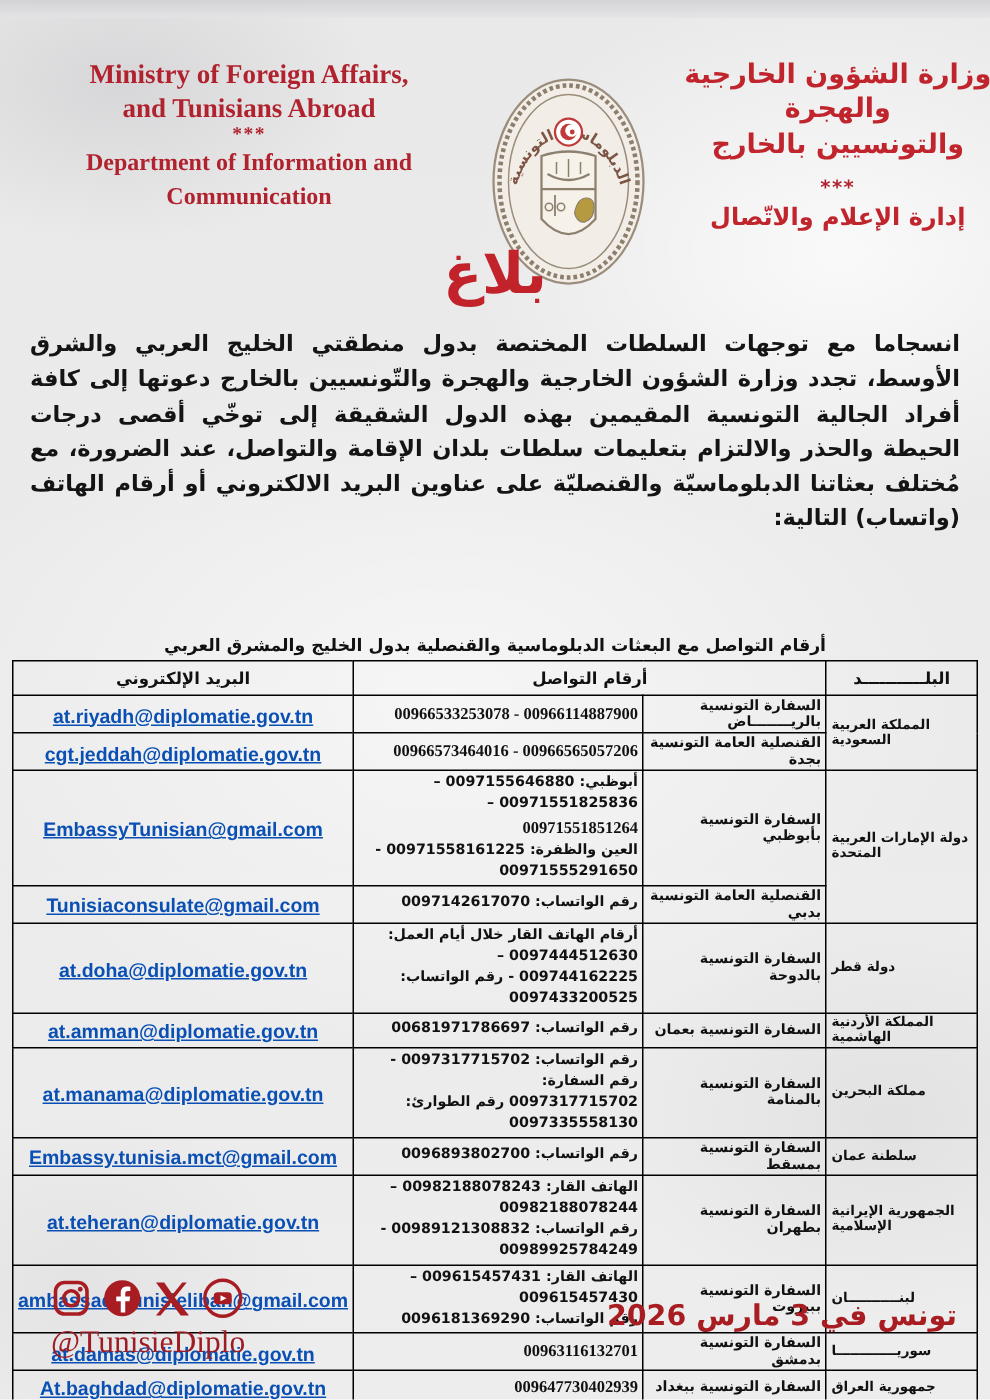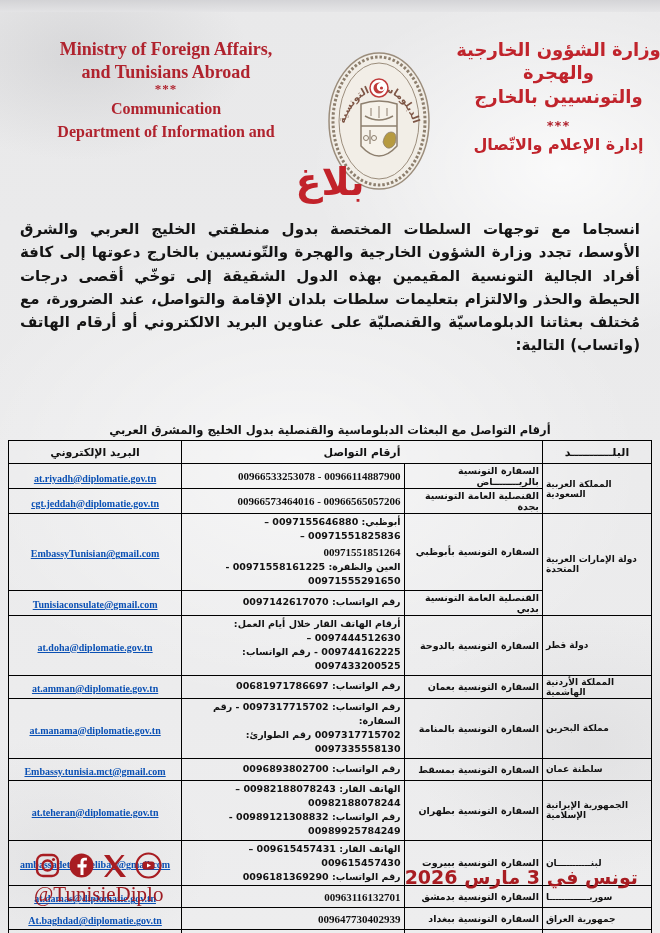--- a/index.html
+++ b/index.html
@@ -38,42 +38,42 @@
     font-size:11.5px;font-weight:bold;color:#111;}
   table.contacts{position:absolute;top:440px;left:8px;width:644px;border-collapse:collapse;direction:rtl;}
   table.contacts td,table.contacts th{border:1px solid #000000;padding:1px 3px;vertical-align:middle;}
   th.h{font-size:11px;font-weight:bold;color:#111;height:20px;}
   td.country{width:104px;text-align:left;font-size:9px;font-weight:bold;color:#111;}
   td.mission{width:135px;text-align:right;font-size:9.5px;font-weight:bold;color:#111;}
   td.phones{width:222px;font-size:10px;font-weight:bold;color:#111;}
   td.phones div{text-align:right;line-height:1.5;font-family:"Liberation Serif","DejaVu Serif",serif;font-size:11px;}
   td.phones div[dir="rtl"]{font-family:"DejaVu Sans",sans-serif;font-size:9.5px;}
   td.email{width:167px;text-align:center;}
-  td.email a{color:#0a50b4;text-decoration:underline;font-size:10px;
-    font-family:Liberation Serif, serif;font-weight:bold;}
+  td.email a{color:#0a50b4;text-decoration:underline;font-size:13px;
+    font-family:Liberation Sans, sans-serif;font-weight:bold;}
   
   .footer{position:absolute;top:852px;left:0;width:660px;display:flex;justify-content:space-between;align-items:flex-start;}
   .social{margin-left:34px;}
   .icon-row{display:flex;gap:7px;align-items:center;}
   .handle{font-family:"Liberation Serif","DejaVu Serif",serif;font-size:21px;color:#9e1c23;margin-top:3px;}
   .date{margin-right:22px;direction:rtl;font-size:19px;font-weight:bold;color:#a81d22;margin-top:14px;}
   svg text{font-family:"DejaVu Sans",sans-serif;}
 </style>
 </head>
 <body>
 
 <div class="top-band"></div>
 
 <div class="header">
   <div class="hdr-en">
     <div class="l">Ministry of Foreign Affairs,</div>
     <div class="l">and Tunisians Abroad</div>
     <div class="stars">***</div>
+    <div class="dept">Department of Information and</div>
     <div class="dept">Communication</div>
-    <div class="dept">Department of Information and</div>
   </div>
 
   <div class="seal">
     <svg width="104" height="142" viewBox="0 0 104 142">
       <ellipse cx="52" cy="71" rx="50" ry="68" fill="#f2eee7" stroke="#9b8d7c" stroke-width="1.5"></ellipse>
       <ellipse cx="52" cy="71" rx="46" ry="64" fill="none" stroke="#8d7f6e" stroke-width="3" stroke-dasharray="2.5,2"></ellipse>
       <ellipse cx="52" cy="71" rx="40" ry="58" fill="none" stroke="#9b8d7c" stroke-width="1"></ellipse>
       <defs>
         <path id="arcTop" d="M 15,84 A 38,56 0 0 1 89,84" fill="none"></path>
       </defs>

